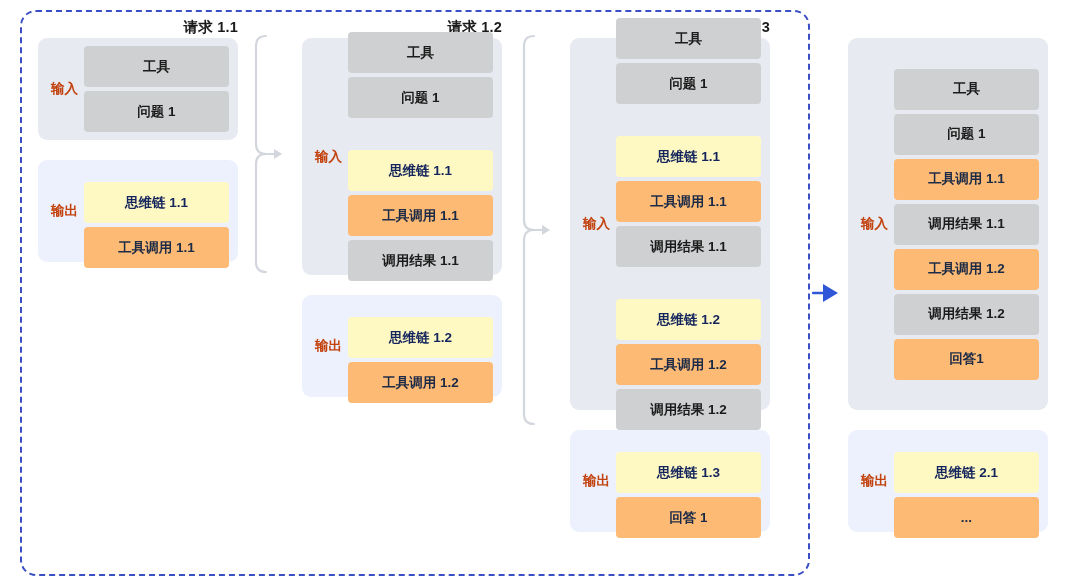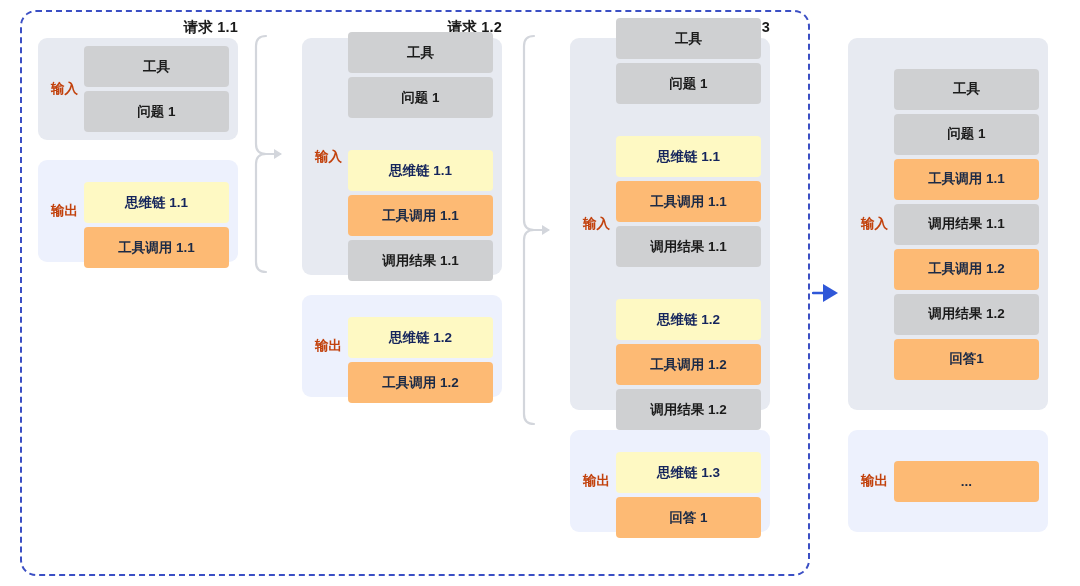--- a/index.html
+++ b/index.html
@@ -159,20 +159,21 @@
             <div class="item light">工具调用 1.1</div>
             <div class="item gray">调用结果 1.1</div>
             <div class="item light">工具调用 1.2</div>
             <div class="item gray">调用结果 1.2</div>
             <div class="item light">回答1</div>
           </div>
         </div>
         <div class="group output" style="top: 430px; height: 102px;">
           <div class="group-label">输出</div>
           <div class="items">
+            <div class="item blue">思维链 2.1</div>
             <div class="item light">...</div>
           </div>
         </div>
       </div>
     </div>
 
   <div class="brace" style="left:252px; top:34px;">
     <svg width="34" height="240" viewBox="0 0 34 240">
       <path d="M 14 2 Q 4 2 4 12 L 4 110 Q 4 120 14 120 Q 4 120 4 130 L 4 228 Q 4 238 14 238" fill="none" stroke="#d3d6dc" stroke-width="2.2" stroke-linecap="round"></path>
       <path d="M 14 120 L 28 120" fill="none" stroke="#d3d6dc" stroke-width="2.2" stroke-linecap="round"></path>

